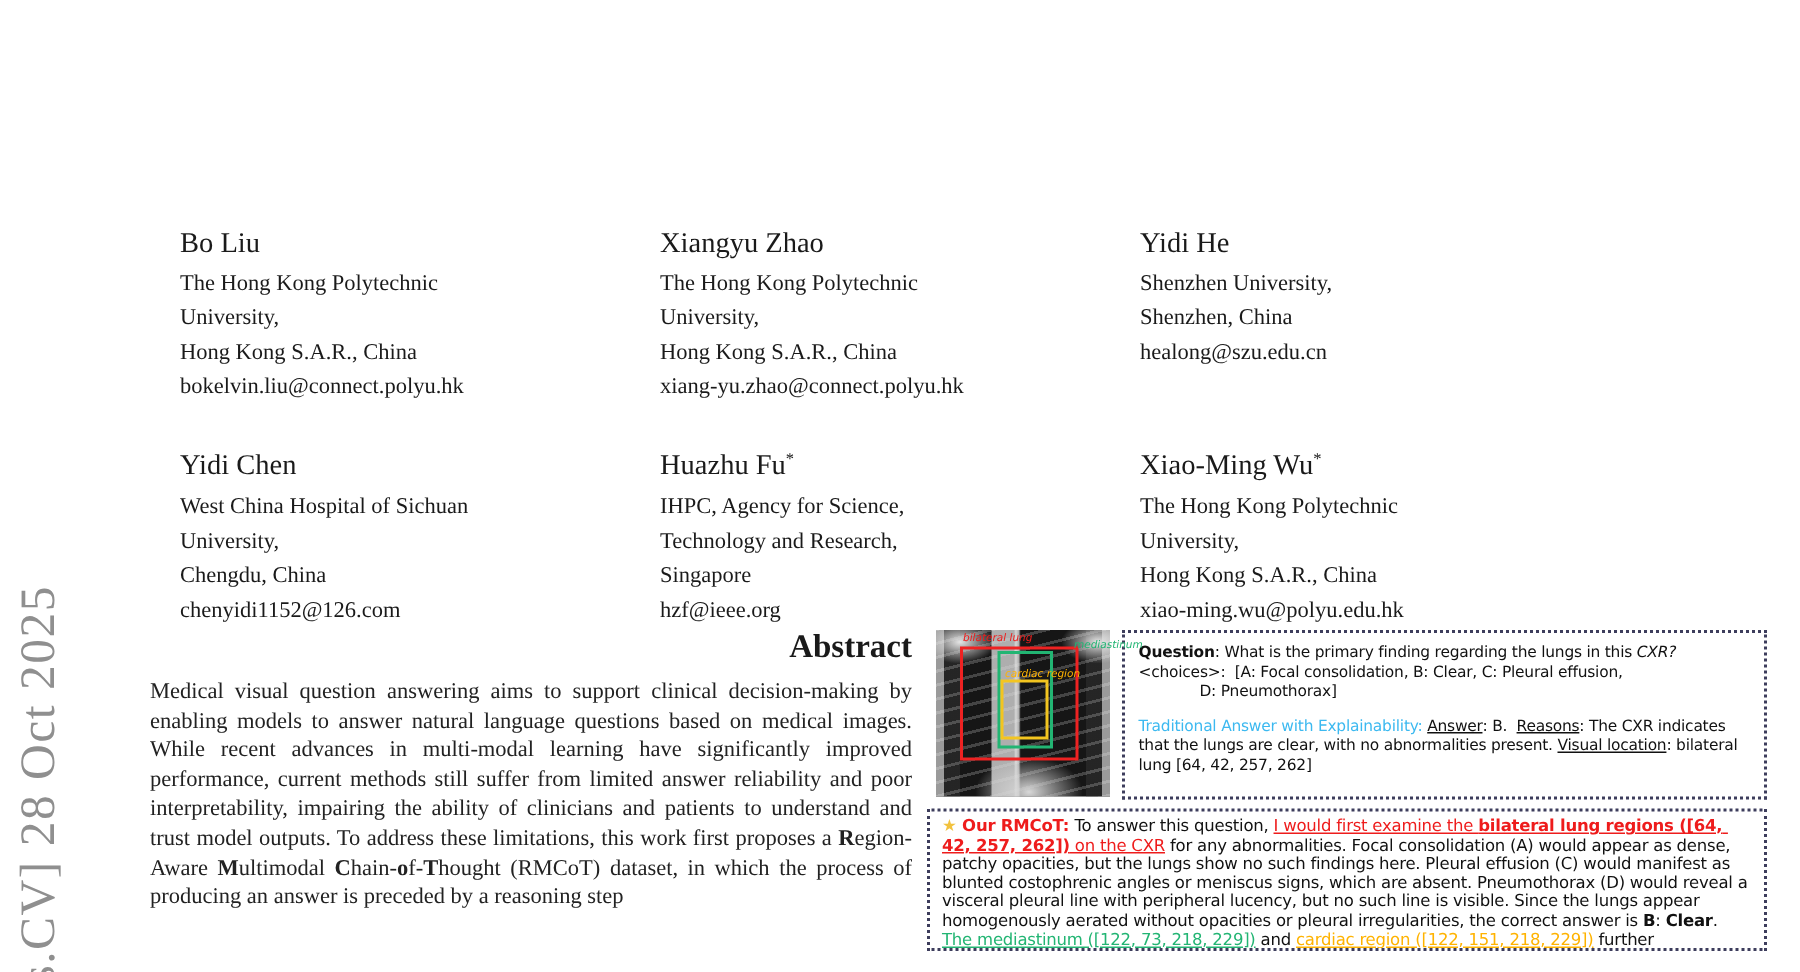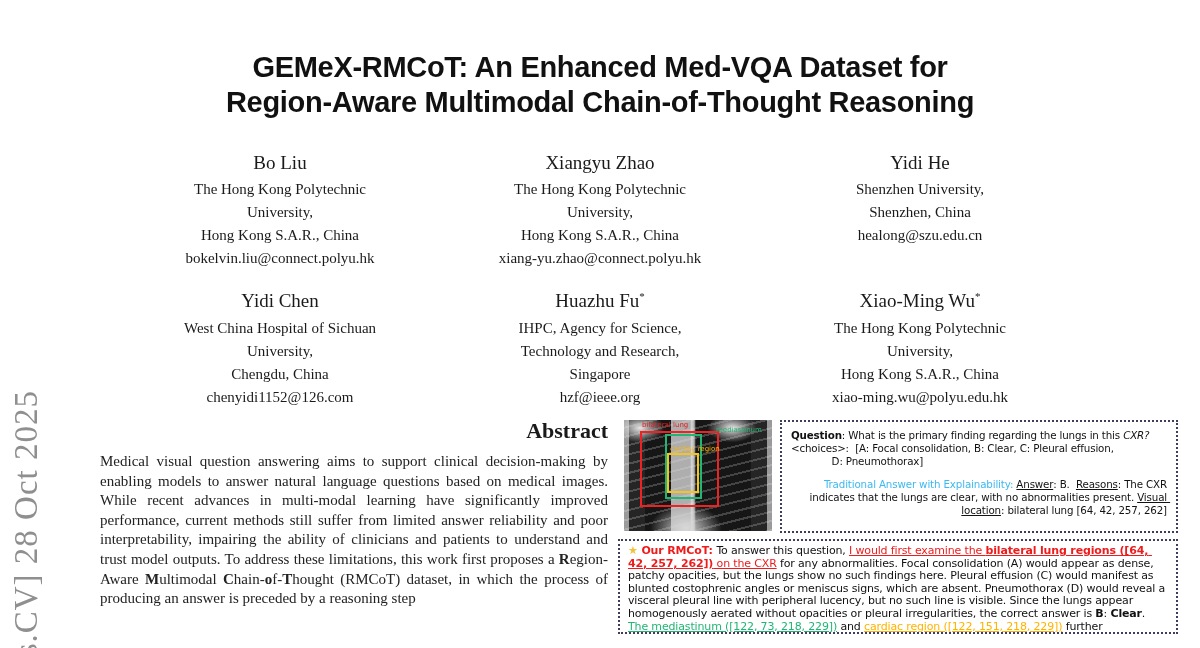--- a/index.html
+++ b/index.html
@@ -13,79 +13,75 @@
              color:#8f8f8f;}
 
   
   .title{position:absolute;top:50px;left:0;width:100%;text-align:center;
          font-family:"Liberation Sans",sans-serif;font-weight:bold;
          font-size:29px;line-height:35px;color:#111;letter-spacing:-0.3px;}
   .title .tline{display:block;}
 
   
   .authors{position:absolute;top:146px;left:120px;width:960px;
-           display:grid;grid-template-columns:1fr 1fr 1fr;row-gap:14px;
-           text-align:center;}
+           display:grid;grid-template-columns:1fr 1fr 1fr;row-gap:24px;
+           }
   .author .aname{font-size:19px;line-height:25px;margin-bottom:3px;}
   .author .aname sup{font-size:11px;}
   .author .aaffil{font-size:15px;line-height:23px;white-space:pre-line;}
   .author .aemail{font-size:15px;line-height:23px;}
 
   
   .abstract{position:absolute;left:100px;top:418px;width:508px;height:230px;overflow:hidden;}
   .abs-h{font-size:22px;font-weight:bold;margin:0 0 8px 0;text-align:right;}
   .abs-p{font-size:15px;line-height:19.6px;text-align:justify;margin:0;color:#222;}
 
   
   .figure{position:absolute;left:618px;top:420px;width:560px;
           font-family:"DejaVu Sans",sans-serif;}
   .fig-top{display:flex;}
-  .xray{position:relative;margin-left:6px;width:148px;height:111px;flex-shrink:0;
+  .xray{position:relative;margin-left:6px;width:116px;height:111px;flex-shrink:0;
         background-color:#161616;
         background-image:
           linear-gradient(90deg, rgba(235,235,235,.85) 44%, rgba(235,235,235,.85) 0, rgba(235,235,235,0) 0),
           radial-gradient(ellipse 34px 20px at 16px 8px, #e6e6e6, rgba(220,220,220,0) 72%),
           radial-gradient(ellipse 34px 20px at 108px 8px, #e6e6e6, rgba(220,220,220,0) 72%),
           radial-gradient(ellipse 46px 30px at 62px 108px, #d8d8d8, rgba(200,200,200,0) 78%),
           linear-gradient(90deg, rgba(225,225,225,.75) 46%, rgba(235,235,235,.9) 50%, rgba(225,225,225,.75) 56%, rgba(0,0,0,0) 60%),
           repeating-linear-gradient(-14deg, rgba(255,255,255,.20) 0 2px, rgba(0,0,0,0) 2px 9px),
           linear-gradient(90deg, #9a9a9a 0 5px, rgba(60,60,60,.4) 5px 14%, rgba(0,0,0,0) 14% 86%, rgba(60,60,60,.4) 86% calc(100% - 5px), #9a9a9a calc(100% - 5px));
         background-repeat:no-repeat,no-repeat,no-repeat,no-repeat,no-repeat,repeat,no-repeat;
         background-size:0 0,auto,auto,auto,28% 100%,auto,auto;
-        background-position:0 0,0 0,0 0,0 0,44% 0,0 0,0 0;}
+        background-position:0 0,0 0,0 0,0 0,44% 0,0 0,0 0;font-style:italic;}
   .roi{position:absolute;box-sizing:border-box;}
   .roi-red{left:16px;top:11px;width:79px;height:76px;border:2px solid #ee2222;}
   .roi-green{left:41px;top:14px;width:37px;height:65px;border:2px solid #22b573;}
   .roi-yellow{left:43px;top:33px;width:32px;height:40px;border:2px solid #f3c520;}
   .roi-label{position:absolute;font-size:7px;line-height:8px;white-space:nowrap;
              font-family:"DejaVu Sans",sans-serif;}
   .lbl-red{left:18px;top:1px;}
   .lbl-green{left:44px;top:6px;}
   .lbl-orange{left:46px;top:25px;}
 
   .qbox{flex:1;margin-left:8px;border:2px dotted #3d3d5c;background:#fff;
         box-sizing:border-box;height:113px;padding:7px 9px;overflow:hidden;}
   .rbox{margin-top:6px;border:2px dotted #3d3d5c;background:#fff;
         box-sizing:border-box;width:560px;height:95px;padding:4px 8px;overflow:hidden;}
   .figtext{font-size:10.3px;line-height:13.1px;letter-spacing:-0.15px;color:#111;
            white-space:pre-wrap;}
   .rboxtext{font-size:11px;line-height:12.6px;}
-  .trad{margin-top:10px;text-align:right;}
+  .trad{margin-top:10px;}
 </style>
 </head>
 <body>
 
 <div class="page">
 
   <div class="watermark">cs.CV]  28 Oct 2025</div>
 
-  <div class="title">
-    <span class="tline">GEMeX-RMCoT: An Enhanced Med-VQA Dataset for</span>
-    <span class="tline">Region-Aware Multimodal Chain-of-Thought Reasoning</span>
-  </div>
 
   <div class="authors">
     <div class="author">
       <div class="aname"><span>Bo Liu</span><sup></sup></div>
       <div class="aaffil">The Hong Kong Polytechnic
 University,
 Hong Kong S.A.R., China</div>
       <div class="aemail">bokelvin.liu@connect.polyu.hk</div>
     </div>
     <div class="author">

